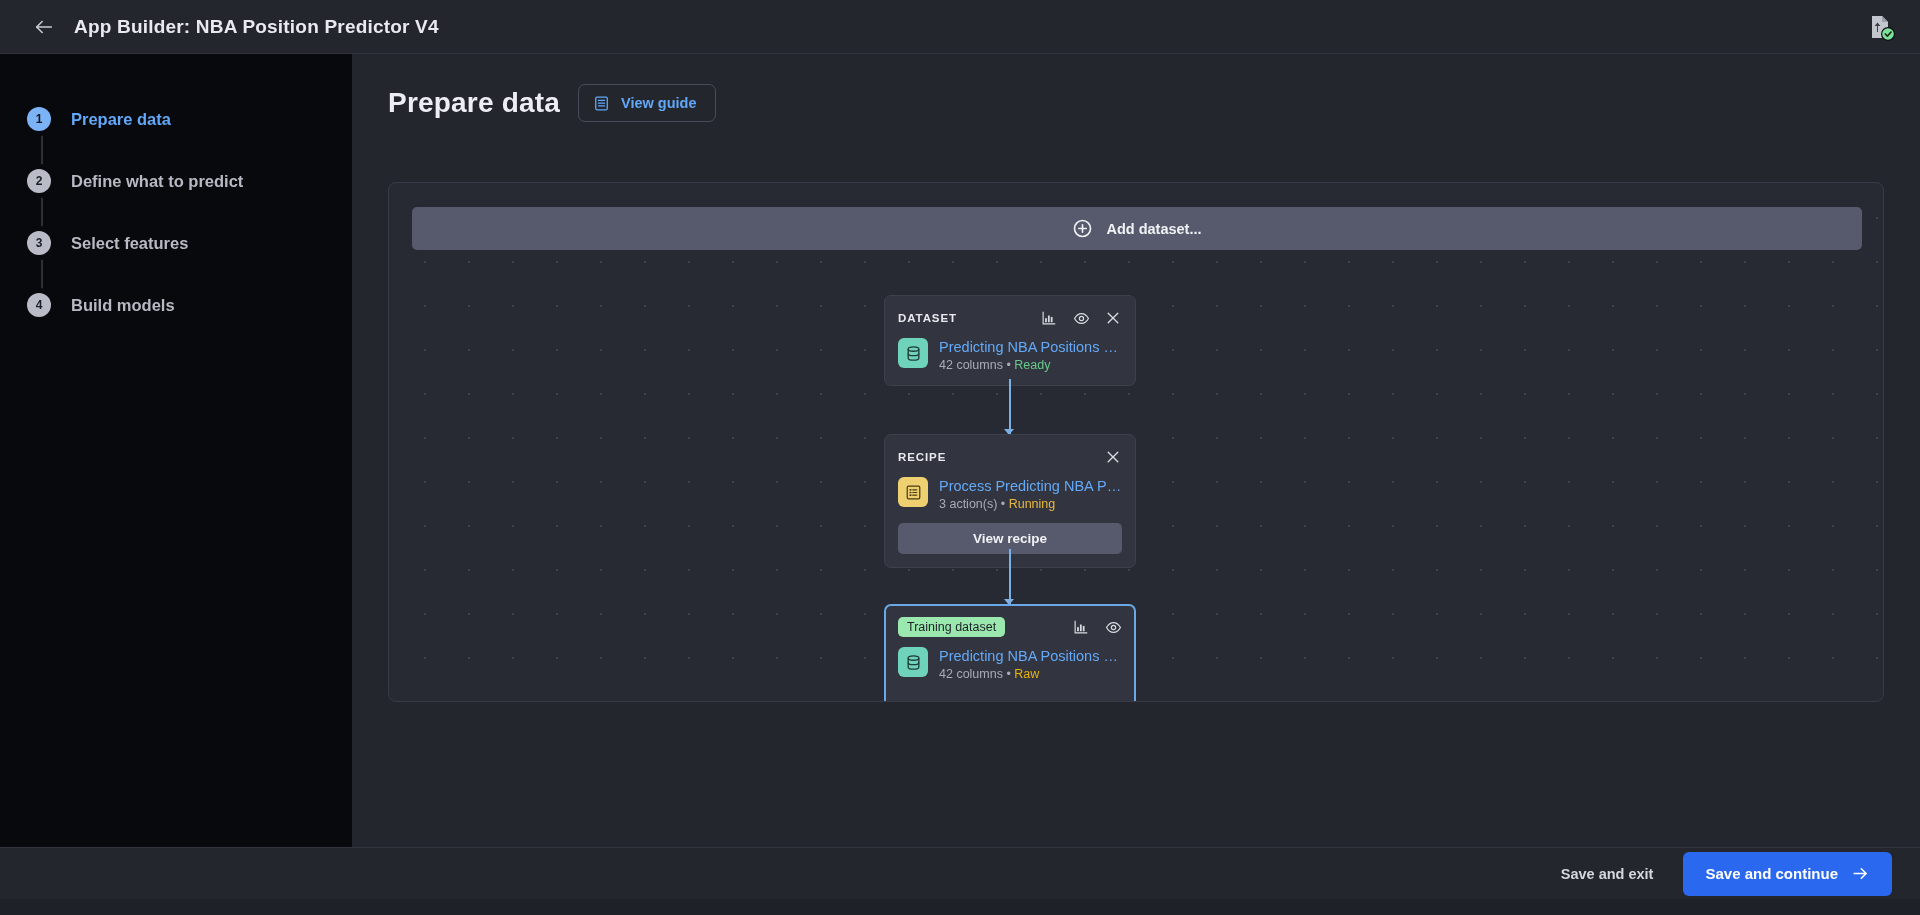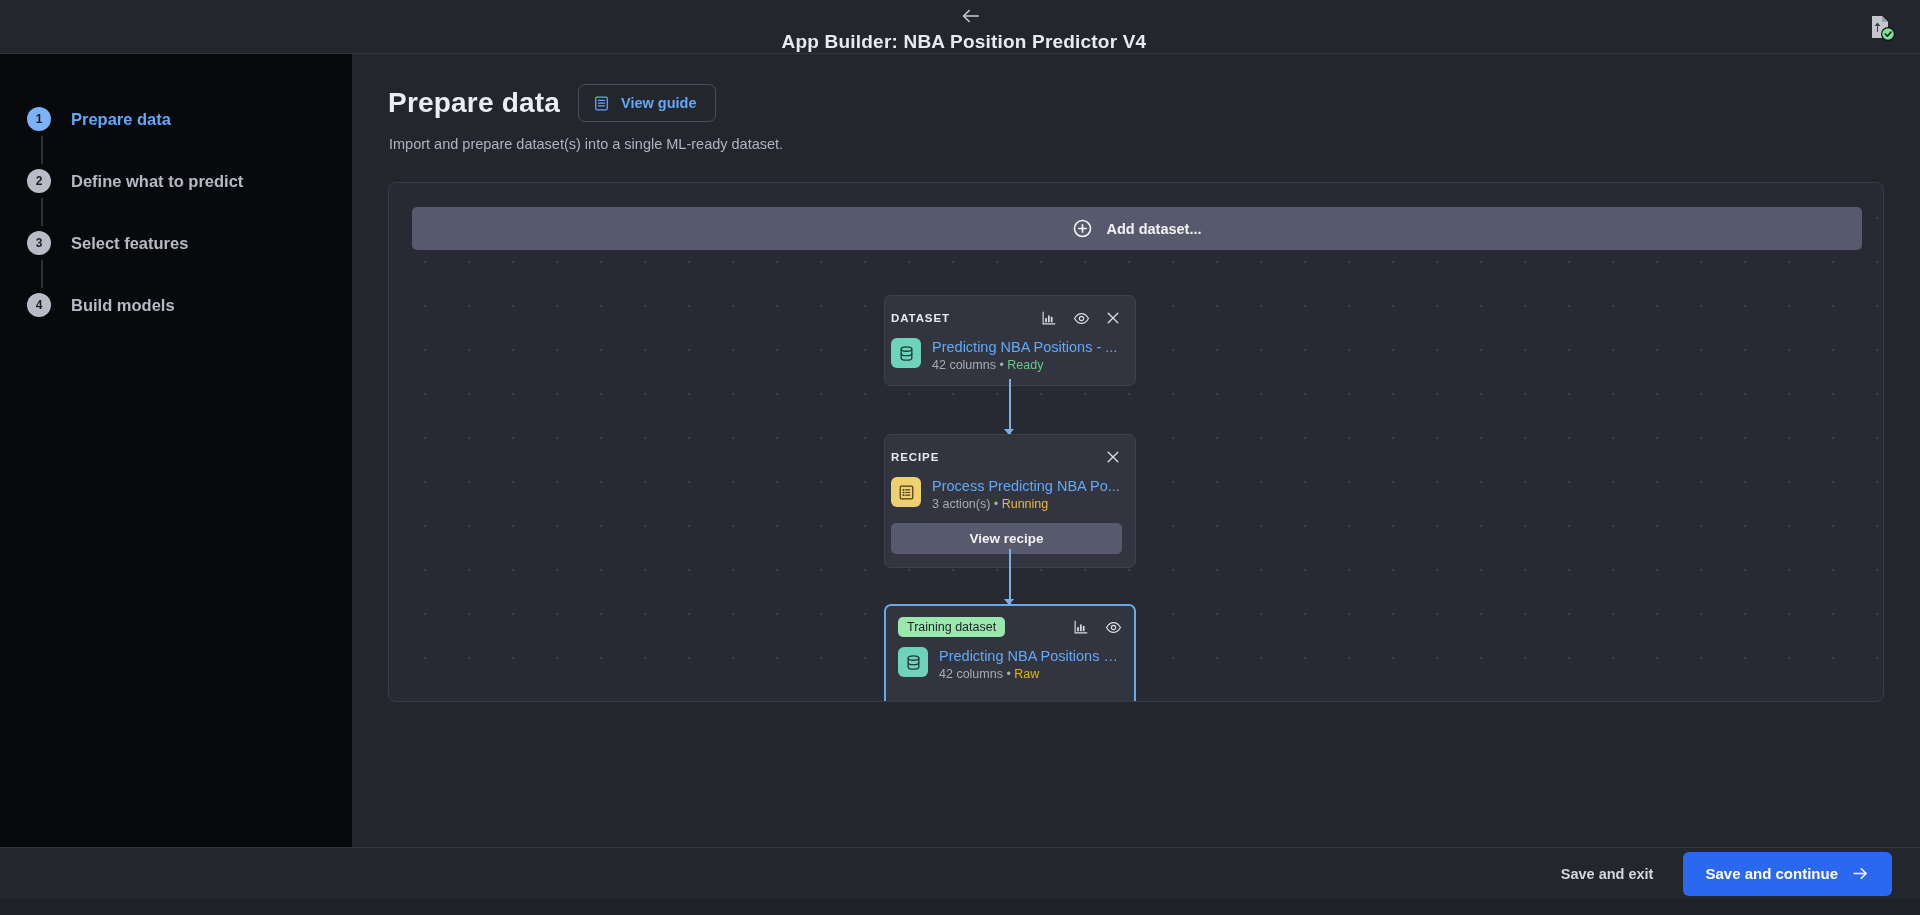--- a/index.html
+++ b/index.html
@@ -15,21 +15,20 @@
 
   
   #topbar {
     position: absolute;
     left: 0; top: 0;
     width: 1920px; height: 54px;
     background: #24262e;
     border-bottom: 1px solid #32343d;
     display: flex;
     align-items: center;
-    flex-direction: column;
   }
   #back-arrow {
     width: 44px; height: 44px;
     margin-left: 22px;
     display: flex; align-items: center; justify-content: center;
     cursor: pointer;
     border-radius: 4px;
   }
   #topbar-title {
     margin-left: 8px;
@@ -170,21 +169,21 @@
     color: #f1f2f6;
   }
 
   
   .node {
     position: absolute;
     width: 252px;
     background: #32353f;
     border: 1px solid #3e414c;
     border-radius: 7px;
-    padding: 11px 13px 13px 6px;
+    padding: 11px 13px 13px 13px;
   }
   .node.highlight {
     border: 2px solid #6aa9e8;
     padding: 10px 12px 28px 12px;
   }
   #node-dataset { left: 495px; top: 112px; }
   #node-recipe  { left: 495px; top: 251px; }
   #node-output  { left: 495px; top: 421px; }
 
   .node-head {
@@ -378,21 +377,20 @@
       <svg width="17" height="17" viewBox="0 0 20 20" fill="none" stroke="#62a8f8" stroke-width="1.5" stroke-linecap="round" stroke-linejoin="round">
         <rect x="3.2" y="2.6" width="13.6" height="14.8" rx="1.4"></rect>
         <line x1="6.4" y1="6.4" x2="13.6" y2="6.4"></line>
         <line x1="6.4" y1="9.6" x2="13.6" y2="9.6"></line>
         <line x1="6.4" y1="12.8" x2="13.6" y2="12.8"></line>
       </svg>
       <span>View guide</span>
     </button>
   </div>
 
-  <div id="page-sub">Import and prepare dataset(s) into a single ML-ready dataset.</div>
 
   <div id="canvas">
 
     <div id="add-dataset-bar">
       <svg width="21" height="21" viewBox="0 0 22 22" fill="none" stroke="#f1f2f6" stroke-width="1.7" stroke-linecap="round">
         <circle cx="11" cy="11" r="8.4"></circle>
         <line x1="11" y1="7.1" x2="11" y2="14.9"></line>
         <line x1="7.1" y1="11" x2="14.9" y2="11"></line>
       </svg>
       <span id="add-dataset-label">Add dataset...</span>

